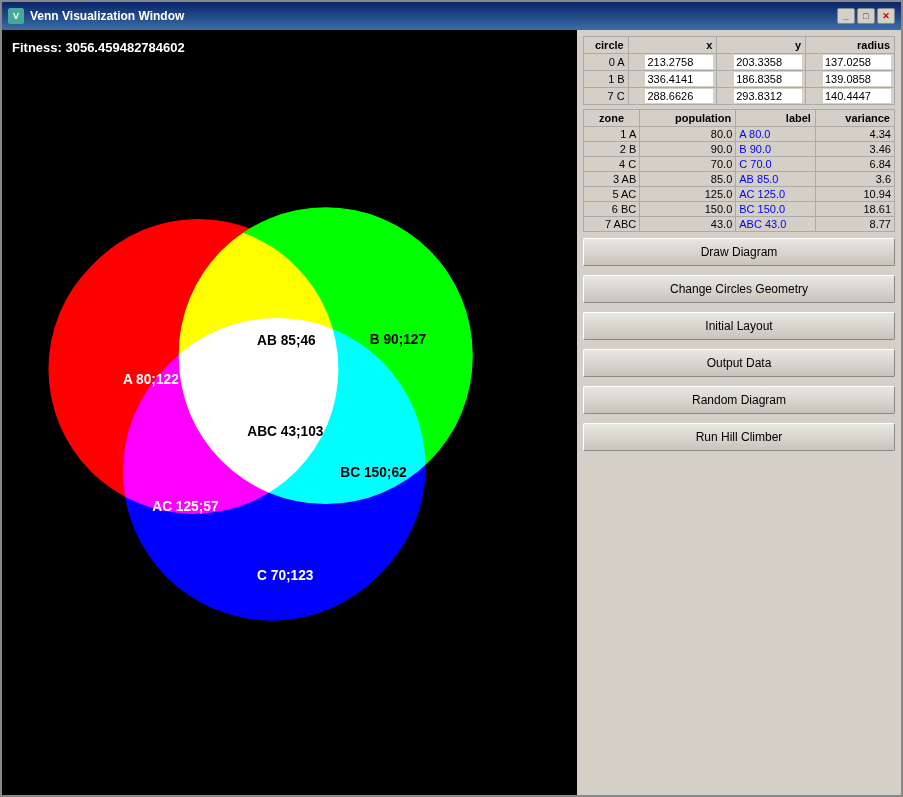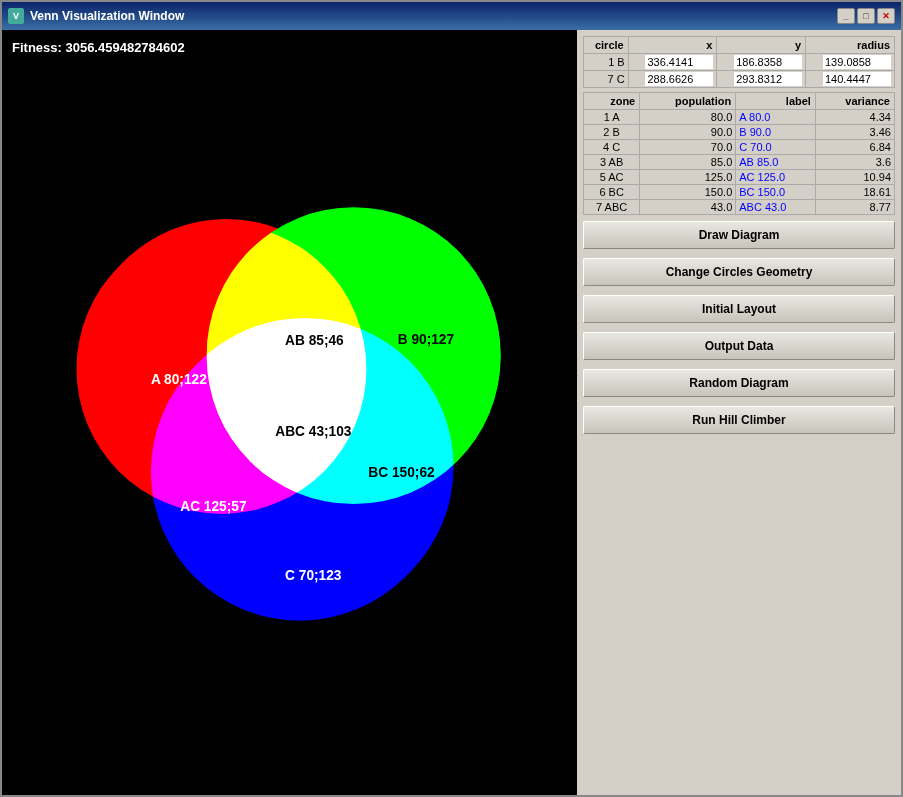--- a/index.html
+++ b/index.html
@@ -70,21 +70,21 @@
       display: flex;
       flex: 1;
       overflow: hidden;
     }
     .left-panel {
       flex: 0 0 575px;
       background: #000;
       position: relative;
       display: flex;
       align-items: center;
-      justify-content: center;
+      justify-content: flex-start;
     }
     .fitness-text {
       position: absolute;
       top: 10px;
       left: 10px;
       color: white;
       font-size: 13px;
       font-weight: bold;
     }
     .venn-container {
@@ -115,21 +115,21 @@
       background: #d4d0c8;
       text-align: right;
       padding: 2px 4px;
       border: 1px solid #aaa;
     }
     .circle-table td, .zone-table td {
       padding: 1px 3px;
       border: 1px solid #aaa;
       text-align: right;
     }
-    .zone-table td:first-child { text-align: center; }
+    .zone-table td:first-child { text-align: right; }
     .zone-table td:nth-child(3) { color: blue; text-align: left; }
     input[type="text"].cell-input {
       width: 68px;
       border: none;
       background: white;
       padding: 1px 2px;
       font-size: 11px;
     }
     .labels-box {
       border: 2px inset #aaa;
@@ -160,21 +160,21 @@
     .win-button {
       width: 100%;
       height: 28px;
       background: linear-gradient(to bottom, #e8e8e0, #c8c4bc);
       border: 1px solid #888;
       border-top-color: #fff;
       border-left-color: #fff;
       border-radius: 2px;
       cursor: pointer;
       font-size: 12px;
-      font-weight: bold;
+      font-weight: normal;
       margin-bottom: 3px;
       color: #000;
     }
     .softpedia-watermark {
       position: absolute;
       top: 50%;
       left: 50%;
       transform: translate(-50%, -50%);
       color: rgba(255,255,255,0.15);
       font-size: 32px;
@@ -250,38 +250,44 @@
         <thead>
           <tr>
             <th>circle</th>
             <th>x</th>
             <th>y</th>
             <th>radius</th>
           </tr>
         </thead>
         <tbody>
           <tr>
+            <td>0 A</td>
+            <td><input type="text" class="cell-input" value="213.2758" style=""></td>
+            <td><input type="text" class="cell-input" value="203.3358" style=""></td>
+            <td><input type="text" class="cell-input" value="137.0258" style=""></td>
+          </tr>
+          <tr>
             <td>1 B</td>
             <td><input type="text" class="cell-input" value="336.4141" style=""></td>
             <td><input type="text" class="cell-input" value="186.8358" style=""></td>
             <td><input type="text" class="cell-input" value="139.0858" style=""></td>
           </tr>
           <tr>
             <td>7 C</td>
             <td><input type="text" class="cell-input" value="288.6626" style=""></td>
             <td><input type="text" class="cell-input" value="293.8312" style=""></td>
             <td><input type="text" class="cell-input" value="140.4447" style=""></td>
           </tr>
         </tbody>
       </table>
 
       <table class="zone-table">
         <thead>
           <tr>
-            <th style="text-align:right">zone</th>
+            <th style="text-align:center">zone</th>
             <th>population</th>
             <th>label</th>
             <th>variance</th>
           </tr>
         </thead>
         <tbody id="zone-tbody">
         <tr>
       <td>1 A</td>
       <td>80.0</td>
       <td style="color:blue;">A 80.0</td>

